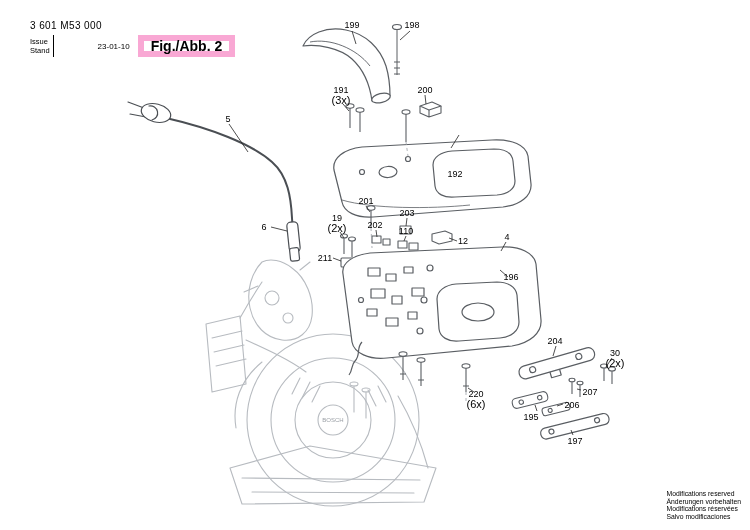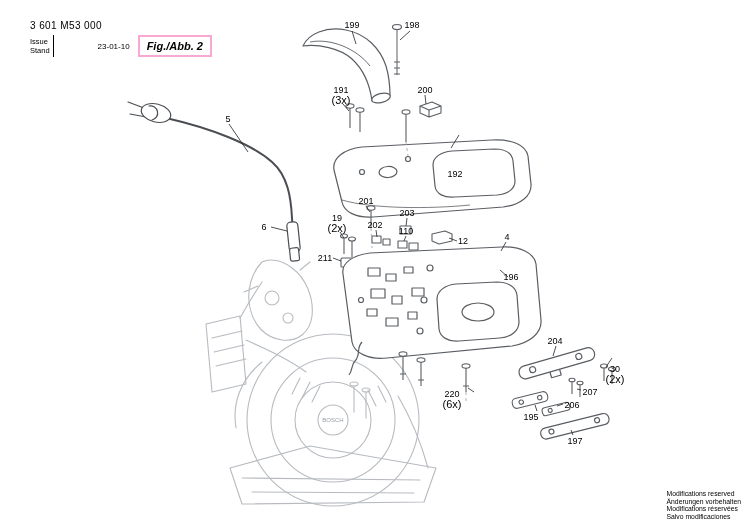--- a/index.html
+++ b/index.html
@@ -10,21 +10,21 @@
   }
   .stage { position: absolute; left: 0; top: 0; width: 750px; height: 530px; }
 
   
   .hdr { position: absolute; left: 30px; top: 20px; }
   .hdr .pn { font-size: 10px; letter-spacing: 0.4px; }
   .hdr-row { display: flex; align-items: stretch; margin-top: 4px; height: 22px; }
   .issue-col { display: flex; flex-direction: column; justify-content: center; font-size: 7.5px; line-height: 9px; padding-right: 3px; }
   .vdiv { width: 1px; background: #000; margin-right: 4px; }
   .date { font-size: 8px; display: flex; align-items: center; padding-right: 8px; white-space: nowrap; margin-left: 40px; }
-  .figbox { border: 2px solid #f9a8d4; font-weight: bold; font-size: 11px; padding: 1px 7px; display: flex; align-items: center; white-space: nowrap; font-style: italic; }
+  .figbox { border: 6px solid #f9a8d4; font-weight: bold; font-size: 14px; padding: 1px 7px; display: flex; align-items: center; white-space: nowrap; }
 
   
   .part-label {
     position: absolute; transform: translateX(-50%);
     font-size: 9px; line-height: 10px; text-align: center; white-space: nowrap;
   }
   .part-label .sub { font-size: 11px; }
 
   
   .footer { position: absolute; right: 9px; bottom: 9px; font-size: 6.8px; line-height: 7.8px; text-align: left; }
@@ -248,22 +248,22 @@
     <div class="part-label" style="left: 366px; top: 196px;">201</div>
     <div class="part-label" style="left: 337px; top: 213px;">19<div class="sub">(2x)</div></div>
     <div class="part-label" style="left: 375px; top: 220px;">202</div>
     <div class="part-label" style="left: 407px; top: 208px;">203</div>
     <div class="part-label" style="left: 406px; top: 226px;">110</div>
     <div class="part-label" style="left: 463px; top: 236px;">12</div>
     <div class="part-label" style="left: 507px; top: 232px;">4</div>
     <div class="part-label" style="left: 511px; top: 272px;">196</div>
     <div class="part-label" style="left: 325px; top: 253px;">211</div>
     <div class="part-label" style="left: 555px; top: 336px;">204</div>
-    <div class="part-label" style="left: 615px; top: 348px; margin-top: 16px;">30<div class="sub">(2x)</div></div>
-    <div class="part-label" style="left: 452px; top: 389px;">220<div class="sub">(6x)</div></div>
+    <div class="part-label" style="left: 615px; top: 348px;">30<div class="sub">(2x)</div></div>
+    <div class="part-label" style="left: 476px; top: 389px;">220<div class="sub">(6x)</div></div>
     <div class="part-label" style="left: 590px; top: 387px;">207</div>
     <div class="part-label" style="left: 572px; top: 400px;">206</div>
     <div class="part-label" style="left: 531px; top: 412px;">195</div>
     <div class="part-label" style="left: 575px; top: 436px;">197</div>
   </div>
 
 <div class="footer">
   <div>Modifications reserved</div>
   <div>Änderungen vorbehalten</div>
   <div>Modifications réservées</div>

